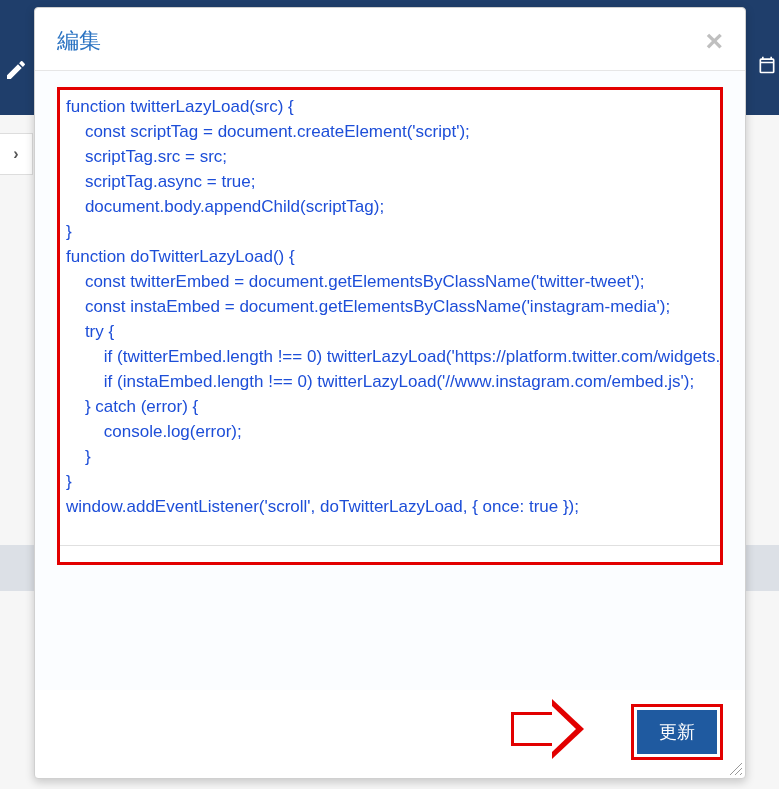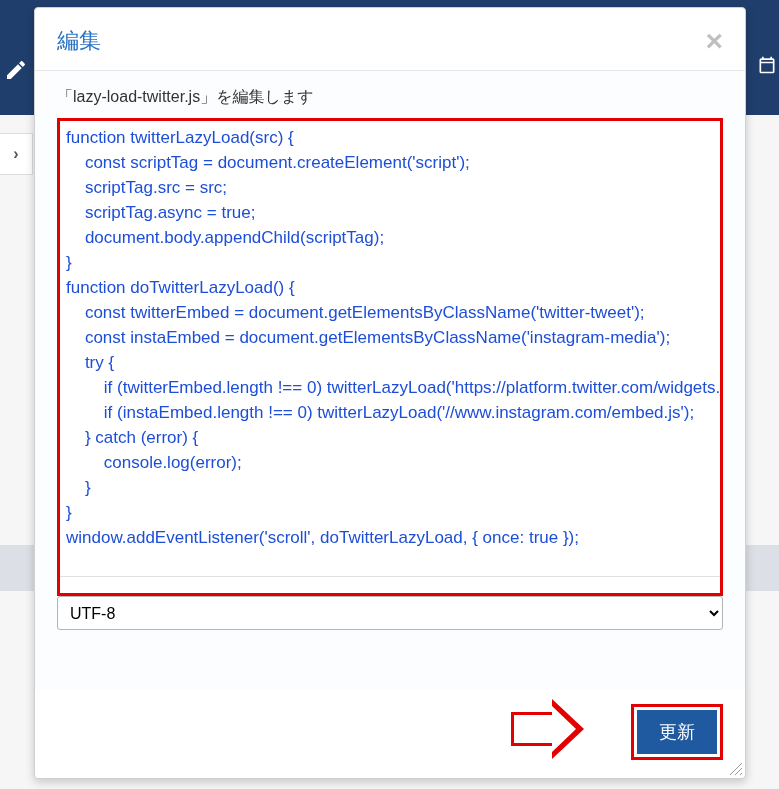--- a/index.html
+++ b/index.html
@@ -61,21 +61,20 @@
 <div class="bg-lowbar"></div>
 
 <div class="modal">
 
   <div class="modal-header">
     <div class="modal-title">編集</div>
     <div class="close-x">×</div>
   </div>
 
   <div class="modal-body">
-    <div class="edit-label">「lazy-load-twitter.js」を編集します</div>
 
     <div class="code-wrap">
       <textarea class="code-area" spellcheck="false" style="">function twitterLazyLoad(src) {
     const scriptTag = document.createElement('script');
     scriptTag.src = src;
     scriptTag.async = true;
     document.body.appendChild(scriptTag);
 }
 function doTwitterLazyLoad() {
     const twitterEmbed = document.getElementsByClassName('twitter-tweet');
@@ -86,23 +85,20 @@
     } catch (error) {
         console.log(error);
     }
 }
 window.addEventListener('scroll', doTwitterLazyLoad, { once: true });</textarea>
       <div class="hscroll">
         <div class="hscroll-inner"></div>
       </div>
     </div>
 
-    <select class="enc-select">
-      <option>UTF-8</option>
-    </select>
   </div>
 
   <div class="modal-footer">
     <div class="arrow-container">
       <div class="arrow-box"></div>
       <div class="arrow-tri"></div>
       <div class="arrow-tri-inner"></div>
     </div>
     <div class="update-wrap">
       <button class="update-btn">更新</button>

